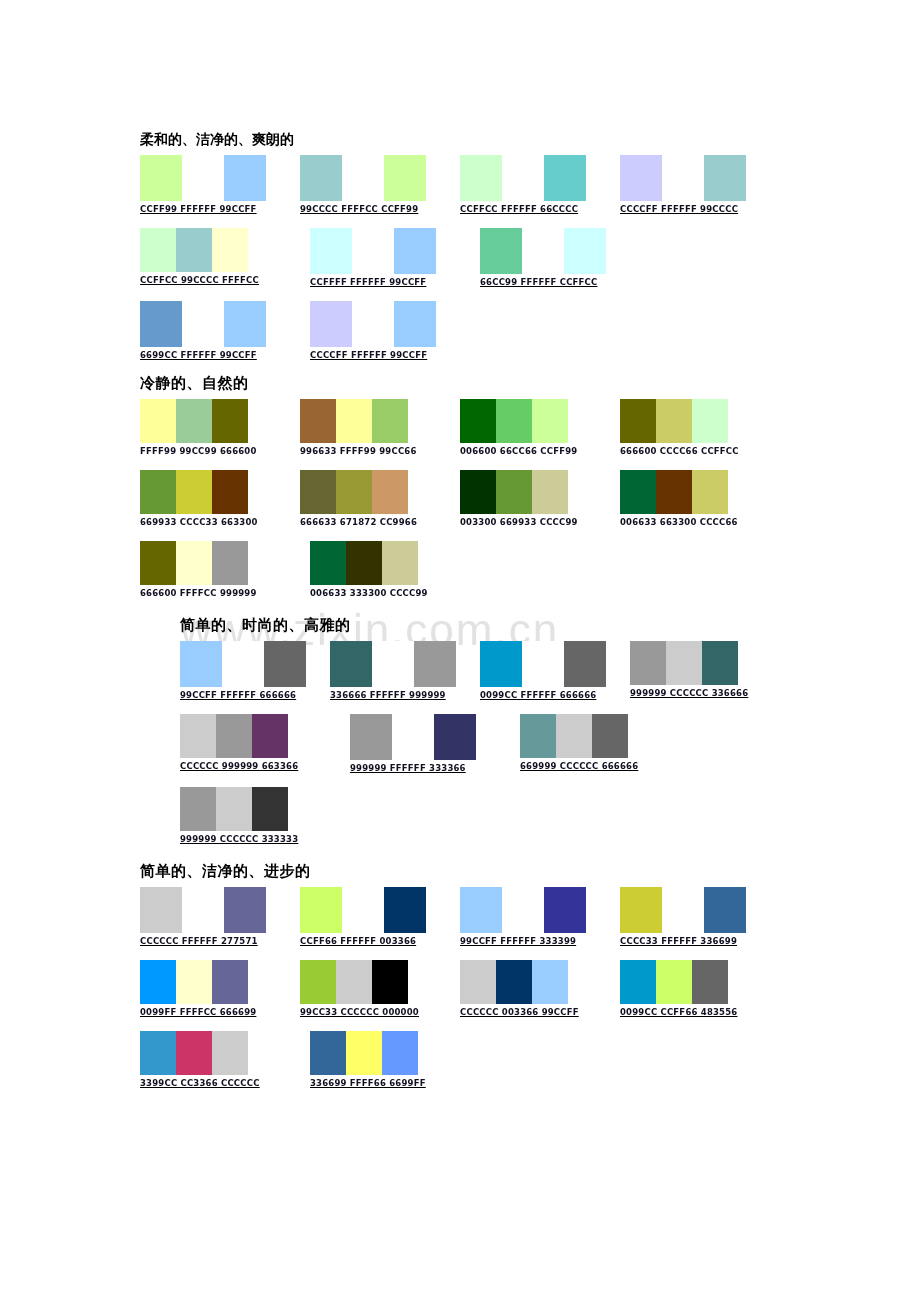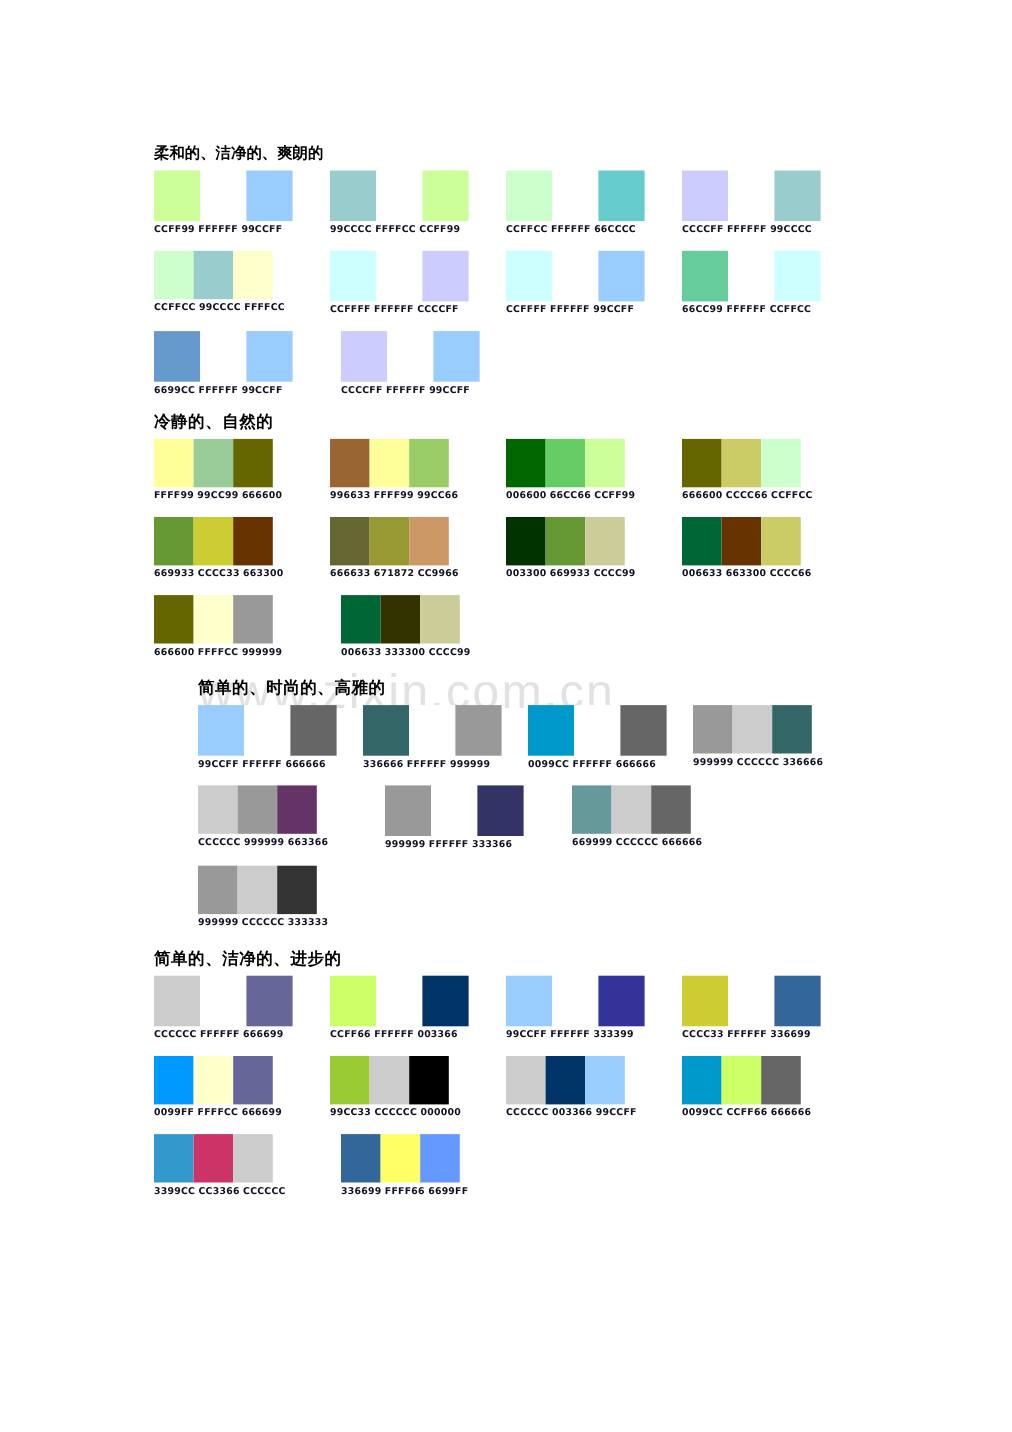--- a/index.html
+++ b/index.html
@@ -90,21 +90,21 @@
   .group.joined .group-label { font-size: 8.5px; margin-top: 3px; }
 
   
   .section.s1 .palette-row,
   .section.s3 .palette-row,
   .section.s4 .palette-row { margin-bottom: 14px; }
   .section.s2 .palette-row { margin-bottom: 14px; }
 
   .section.s1 .group,
   .section.s3 .group,
-  .section.s4 .group { width: 170px; }
+  .section.s4 .group { width: 170px; text-decoration: underline; }
   .section.s2 .group { width: 170px; }
 
   .section.s1 { margin-bottom: 14px; }
   .section.s2 { margin-bottom: 18px; }
   .section.s3 { margin-bottom: 18px; margin-left: 40px; }
 
   .section.s2 .section-title,
   .section.s3 .section-title,
   .section.s4 .section-title { margin-bottom: 2px; }
 </style>
@@ -160,28 +160,20 @@
                 <div class="swatch" style="background: rgb(204, 255, 204);"></div>
                 <div class="swatch mid" style="background: rgb(153, 204, 204);"></div>
                 <div class="swatch" style="background: rgb(255, 255, 204);"></div>
               </div>
               <div class="group-label">CCFFCC 99CCCC FFFFCC</div>
             </div>
             <div class="group spaced">
               <div class="swatch-strip">
                 <div class="swatch" style="background: rgb(204, 255, 255);"></div>
                 <div class="swatch mid" style="background: rgb(255, 255, 255);"></div>
-                <div class="swatch" style="background: rgb(204, 204, 255);"></div>
-              </div>
-              <div class="group-label">CCFFFF FFFFFF CCCCFF</div>
-            </div>
-            <div class="group spaced">
-              <div class="swatch-strip">
-                <div class="swatch" style="background: rgb(204, 255, 255);"></div>
-                <div class="swatch mid" style="background: rgb(255, 255, 255);"></div>
                 <div class="swatch" style="background: rgb(153, 204, 255);"></div>
               </div>
               <div class="group-label">CCFFFF FFFFFF 99CCFF</div>
             </div>
             <div class="group spaced">
               <div class="swatch-strip">
                 <div class="swatch" style="background: rgb(102, 204, 153);"></div>
                 <div class="swatch mid" style="background: rgb(255, 255, 255);"></div>
                 <div class="swatch" style="background: rgb(204, 255, 255);"></div>
               </div>
@@ -377,21 +369,21 @@
       <div class="section s4">
         <div class="section-title">简单的、洁净的、进步的</div>
         <div class="palette-rows">
           <div class="palette-row">
             <div class="group spaced">
               <div class="swatch-strip">
                 <div class="swatch" style="background: rgb(204, 204, 204);"></div>
                 <div class="swatch mid" style="background: rgb(255, 255, 255);"></div>
                 <div class="swatch" style="background: rgb(102, 102, 153);"></div>
               </div>
-              <div class="group-label">CCCCCC FFFFFF 666699</div>
+              <div class="group-label">CCCCCC FFFFFF 277571</div>
             </div>
             <div class="group spaced">
               <div class="swatch-strip">
                 <div class="swatch" style="background: rgb(204, 255, 102);"></div>
                 <div class="swatch mid" style="background: rgb(255, 255, 255);"></div>
                 <div class="swatch" style="background: rgb(0, 51, 102);"></div>
               </div>
               <div class="group-label">CCFF66 FFFFFF 003366</div>
             </div>
             <div class="group spaced">
@@ -435,21 +427,21 @@
                 <div class="swatch" style="background: rgb(153, 204, 255);"></div>
               </div>
               <div class="group-label">CCCCCC 003366 99CCFF</div>
             </div>
             <div class="group joined">
               <div class="swatch-strip">
                 <div class="swatch" style="background: rgb(0, 153, 204);"></div>
                 <div class="swatch mid" style="background: rgb(204, 255, 102);"></div>
                 <div class="swatch" style="background: rgb(102, 102, 102);"></div>
               </div>
-              <div class="group-label">0099CC CCFF66 666666</div>
+              <div class="group-label">0099CC CCFF66 483556</div>
             </div>
           </div>
           <div class="palette-row">
             <div class="group joined">
               <div class="swatch-strip">
                 <div class="swatch" style="background: rgb(51, 153, 204);"></div>
                 <div class="swatch mid" style="background: rgb(204, 51, 102);"></div>
                 <div class="swatch" style="background: rgb(204, 204, 204);"></div>
               </div>
               <div class="group-label">3399CC CC3366 CCCCCC</div>

